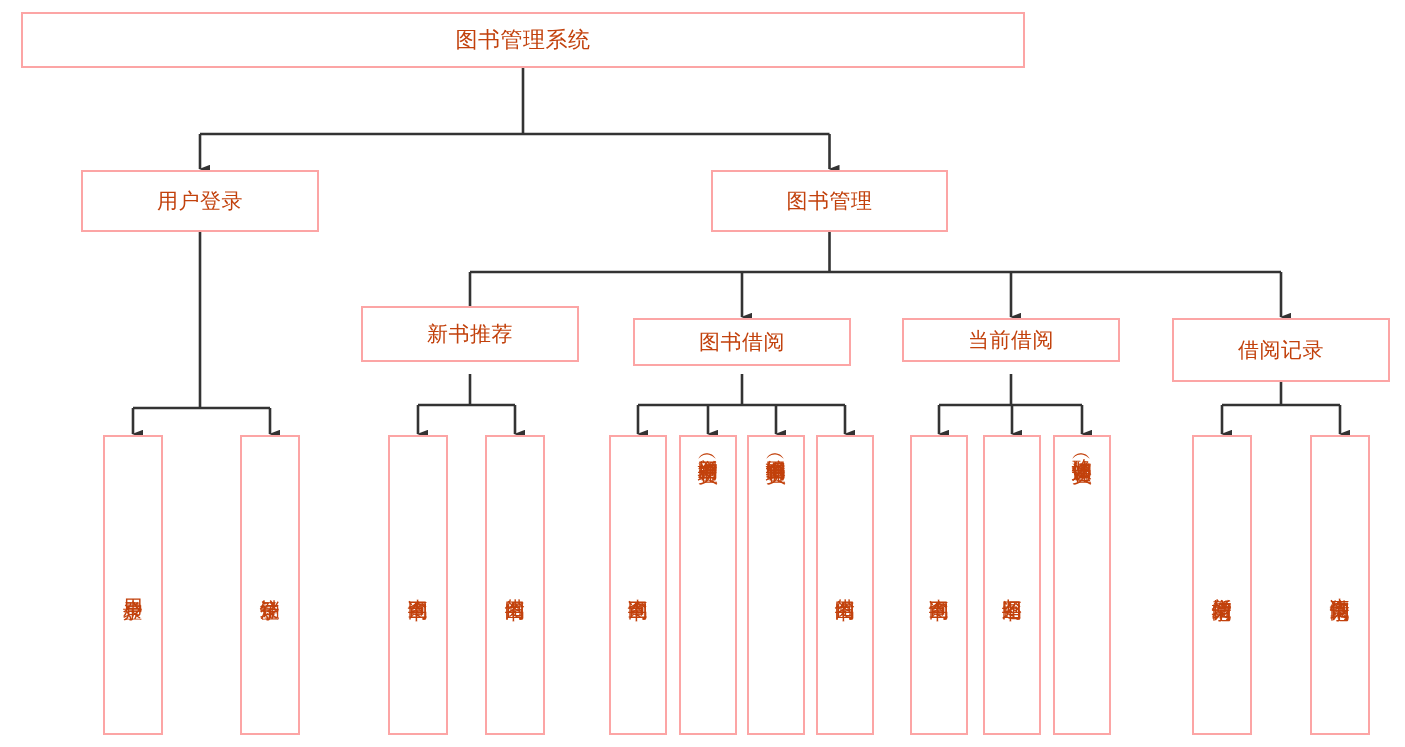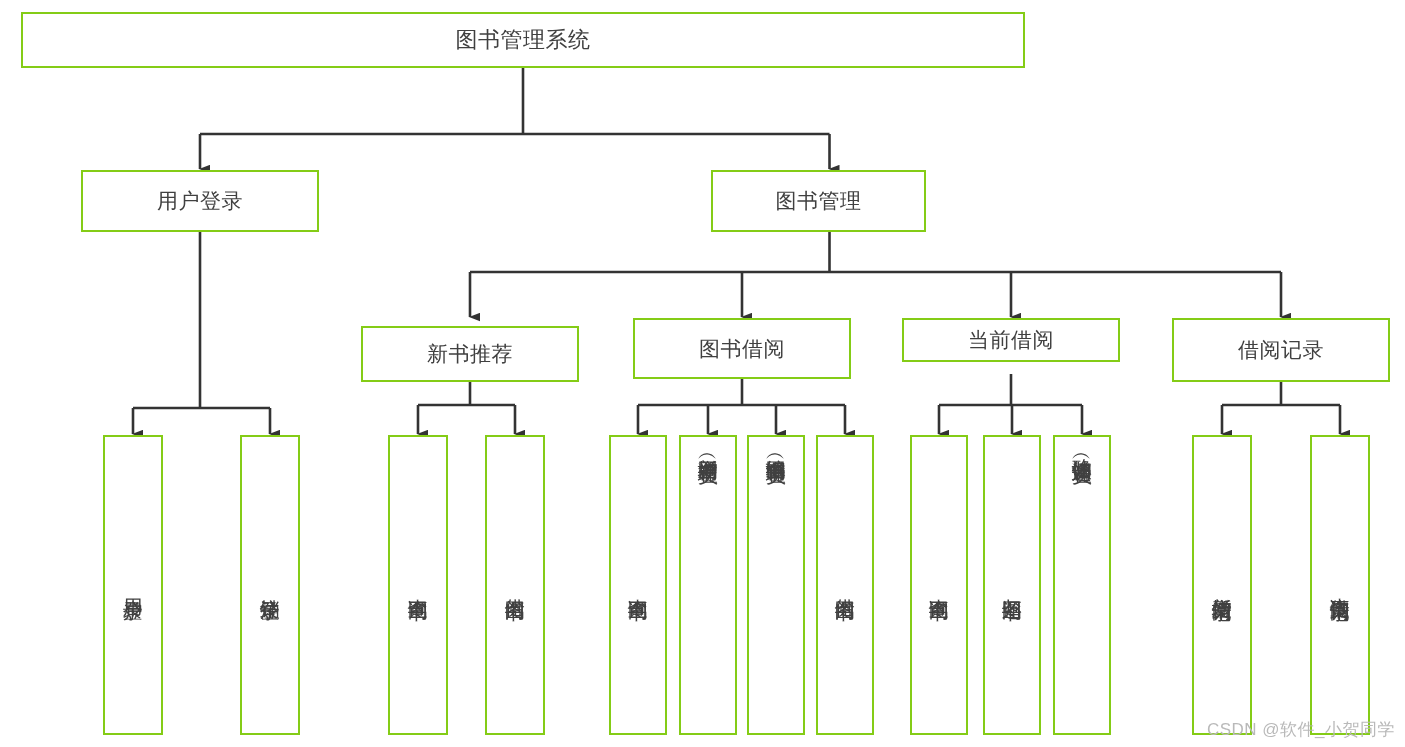--- a/index.html
+++ b/index.html
@@ -20,26 +20,26 @@
   #edges {
     position: absolute;
     left: 0;
     top: 0;
     width: 1405px;
     height: 747px;
   }
   .node {
     position: absolute;
     box-sizing: border-box;
-    border: 2px solid #84cc16;
+    border: 2px solid #fca5a5;
     background: #ffffff;
     display: flex;
     align-items: center;
     justify-content: center;
-    color: #404040;
+    color: #c2410c;
   }
   .node.h {
     
   }
   .node.h .lbl {
     font-size: 21px;
     line-height: 1.1;
     letter-spacing: 0.5px;
     white-space: nowrap;
   }
@@ -121,27 +121,27 @@
       </g>
   </svg>
 
   <div id="nodes">
       <div class="node title h" style="left: 21px; top: 12px; width: 1004px; height: 56px;">
         <span class="lbl">图书管理系统</span>
       </div>
       <div class="node lvl2 h" style="left: 81px; top: 170px; width: 238px; height: 62px;">
         <span class="lbl">用户登录</span>
       </div>
-      <div class="node lvl2 h" style="left: 711px; top: 170px; width: 215px; height: 62px;">
+      <div class="node lvl2 h" style="left: 711px; top: 170px; width: 237px; height: 62px;">
         <span class="lbl">图书管理</span>
       </div>
-      <div class="node lvl3 h" style="left: 361px; top: 326px; width: 218px; height: 56px;">
+      <div class="node lvl3 h" style="left: 361px; top: 306px; width: 218px; height: 56px;">
         <span class="lbl">新书推荐</span>
       </div>
-      <div class="node lvl3 h" style="left: 633px; top: 318px; width: 218px; height: 61px;">
+      <div class="node lvl3 h" style="left: 633px; top: 318px; width: 218px; height: 48px;">
         <span class="lbl">图书借阅</span>
       </div>
       <div class="node lvl3 h" style="left: 902px; top: 318px; width: 218px; height: 44px;">
         <span class="lbl">当前借阅</span>
       </div>
       <div class="node lvl3 h" style="left: 1172px; top: 318px; width: 218px; height: 64px;">
         <span class="lbl">借阅记录</span>
       </div>
       <div class="node leaf v centered" style="left: 103px; top: 435px; width: 60px; height: 300px;">
         <span class="lbl">用户登录</span>
@@ -177,14 +177,13 @@
         <span class="lbl">确认归还（管理员）</span>
       </div>
       <div class="node leaf v centered" style="left: 1192px; top: 435px; width: 60px; height: 300px;">
         <span class="lbl">新增借阅记录</span>
       </div>
       <div class="node leaf v centered" style="left: 1310px; top: 435px; width: 60px; height: 300px;">
         <span class="lbl">查询借阅记录</span>
       </div>
     </div>
 
-  <div class="watermark">CSDN @软件_小贺同学</div>
 </div>
 
 </body></html>

